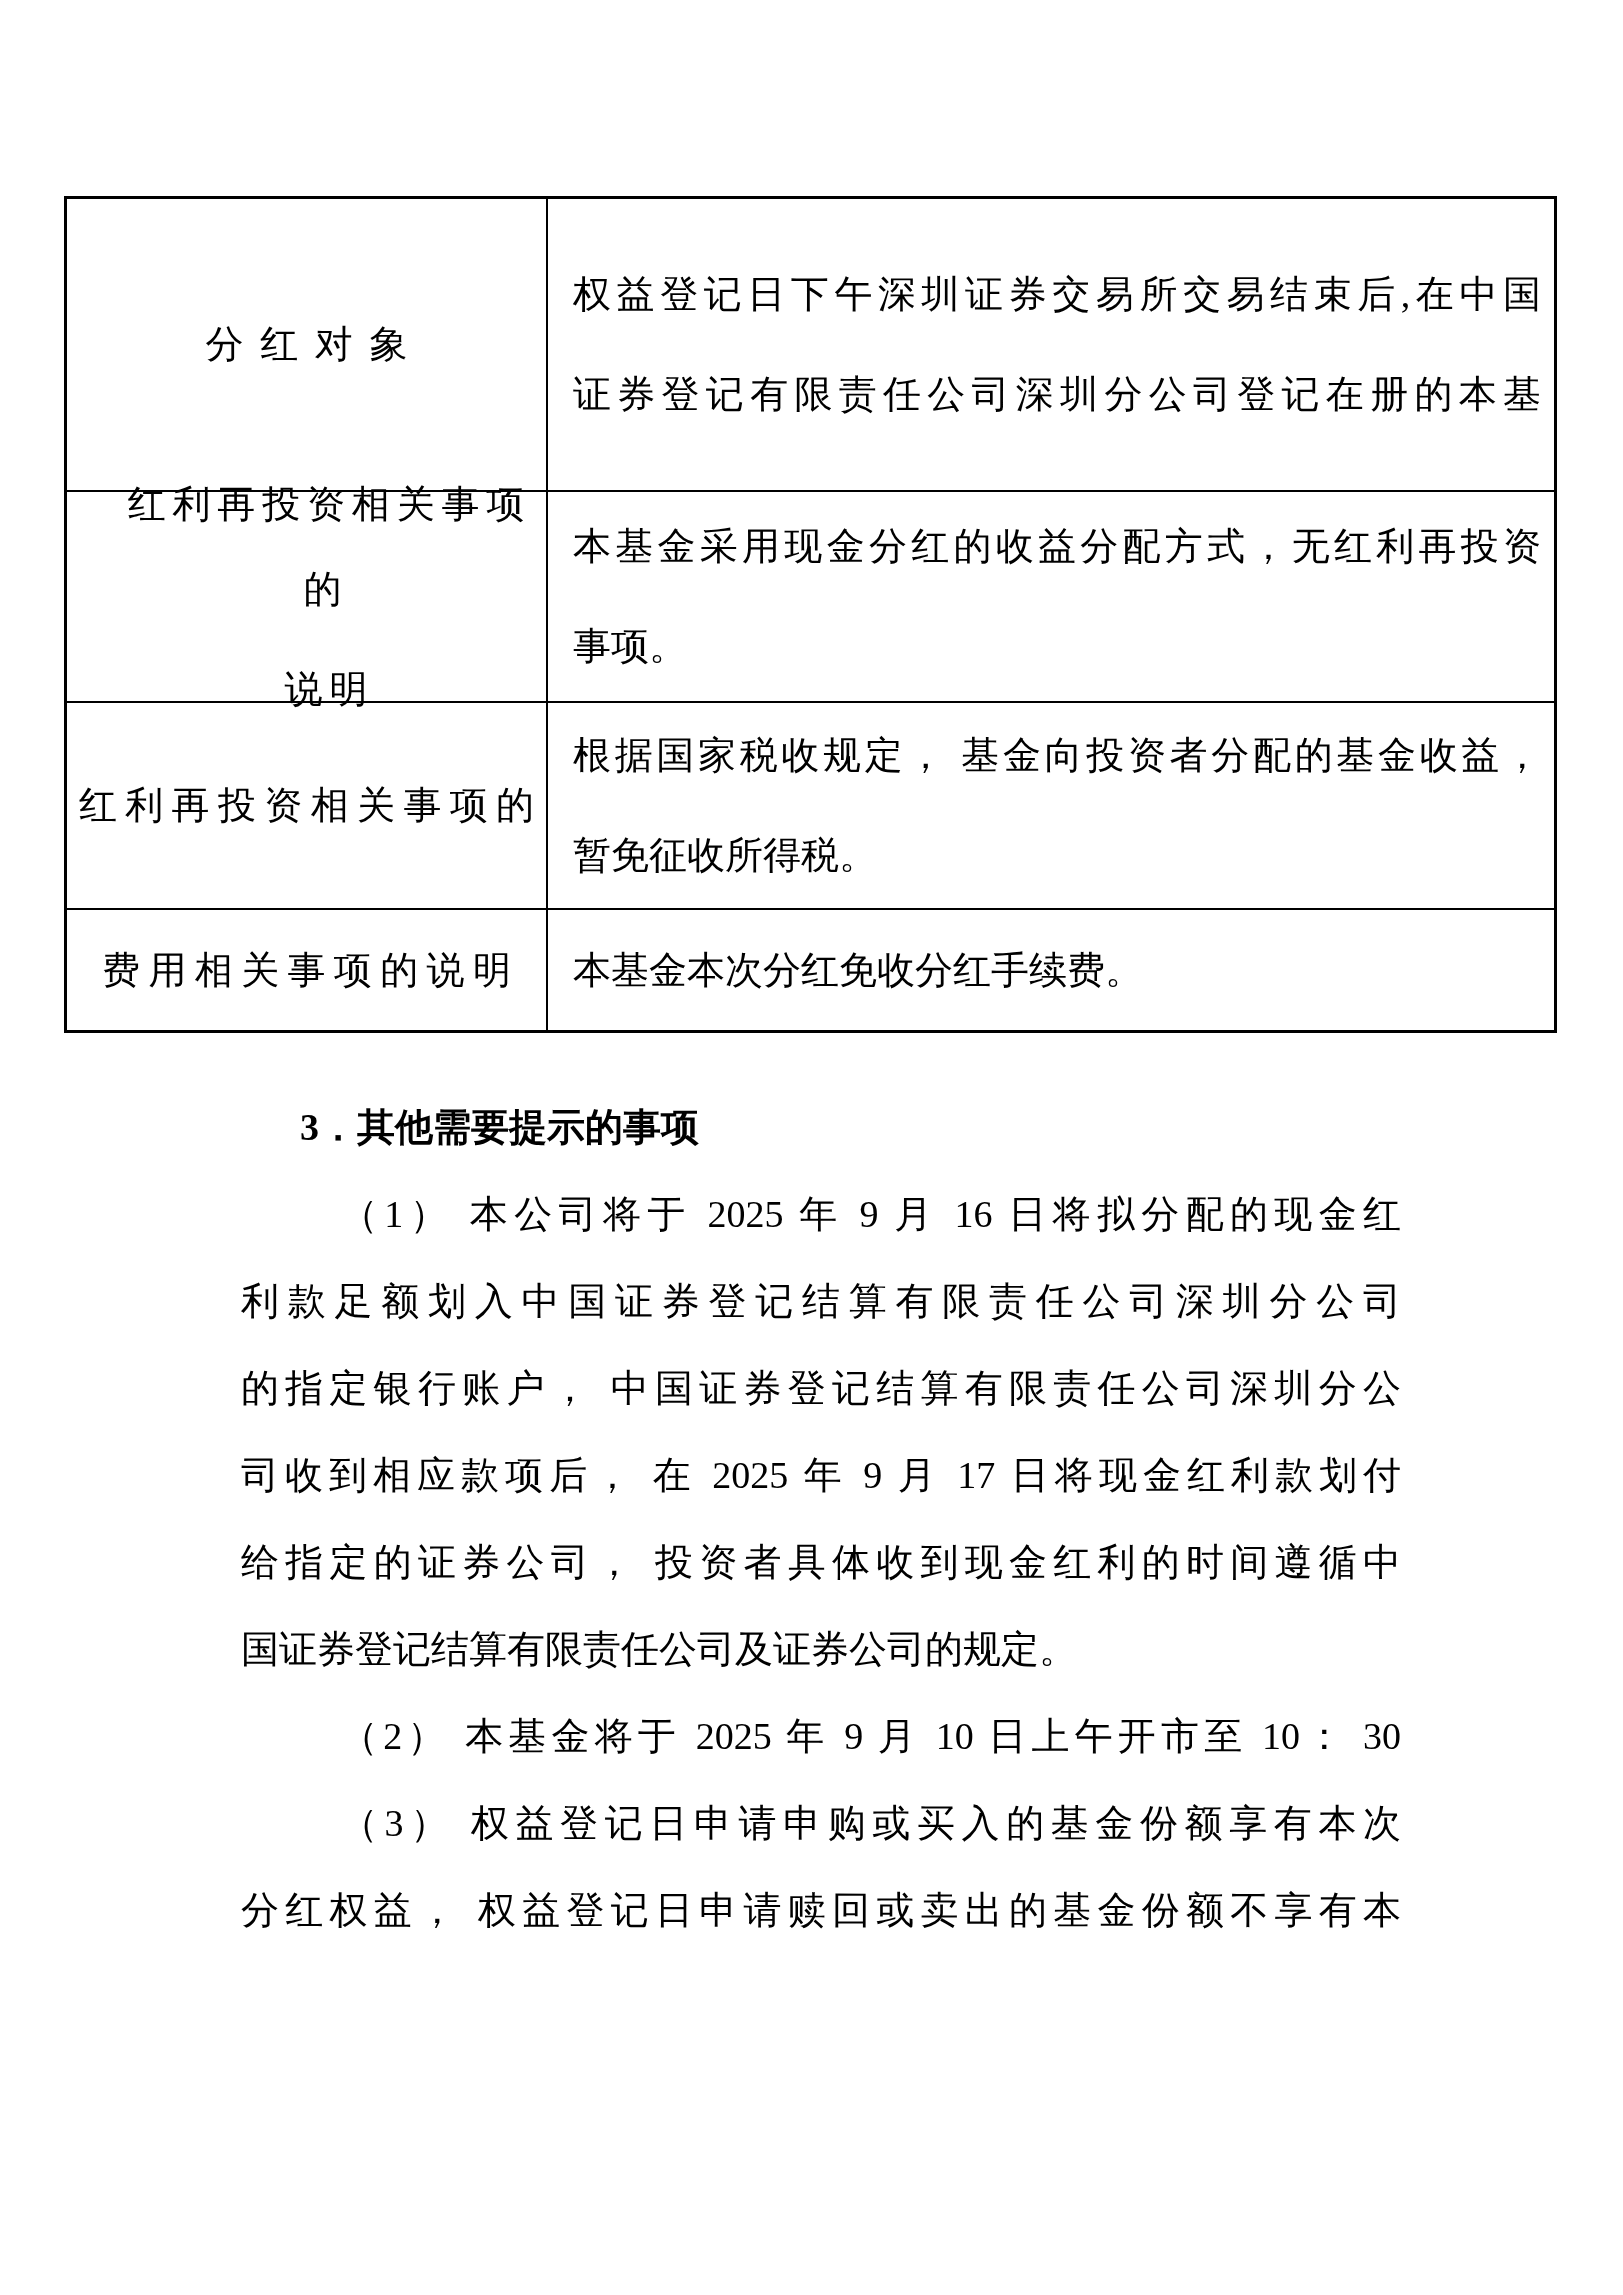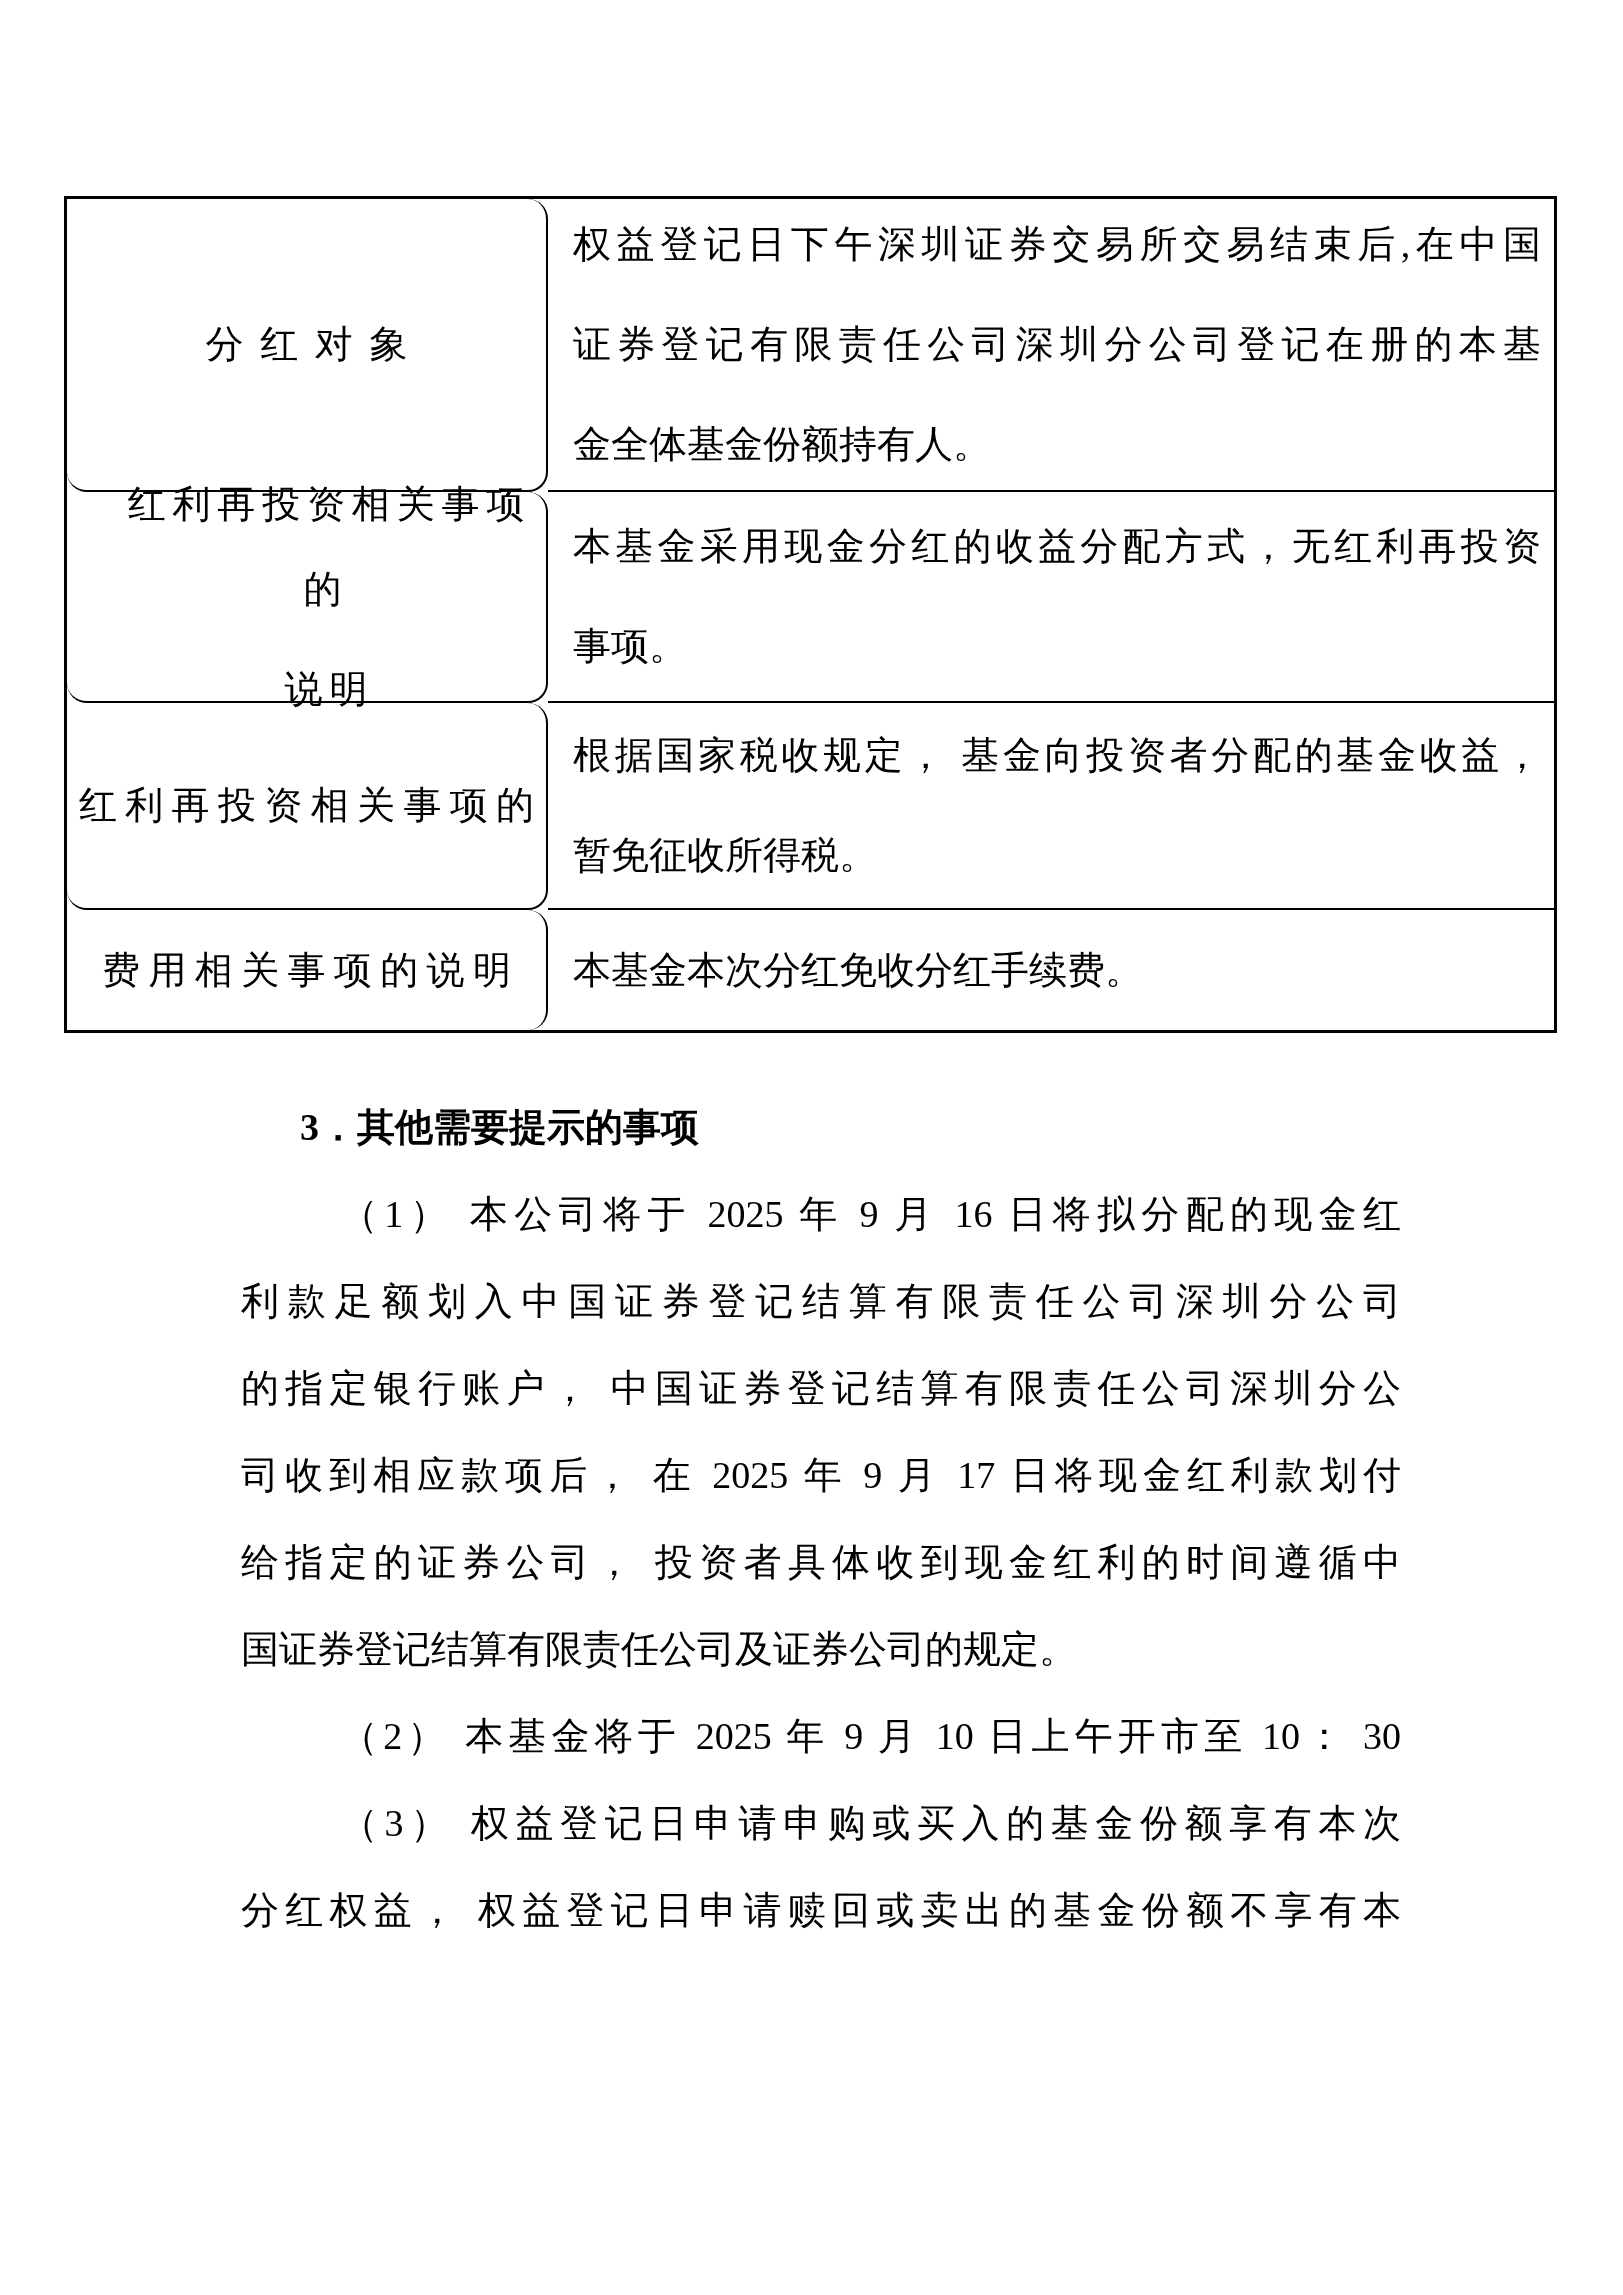--- a/index.html
+++ b/index.html
@@ -31,21 +31,20 @@
     display: flex;
     flex-direction: column;
     justify-content: center;
     font-size: 38px;
     gap: 15px;
   }
   .cell.lbl {
     border-right: 2px solid #000;
     align-items: center;
     text-align: center;
-    border-radius: 20px;
   }
   .cell.val { padding: 0 13px 0 25px; }
   .rb { border-bottom: 2.6px solid #000; }
   .tline { line-height: 85px; }
   .just { text-align: justify; text-align-last: justify; }
   .ls44 { letter-spacing: 0.44em; text-indent: 0.44em; }
   .ls18 { letter-spacing: 0.18em; text-indent: 0.18em; margin-left: 39px; }
   .ls22 { letter-spacing: 0.22em; text-indent: 0.22em; }
 
   
@@ -66,21 +65,20 @@
 <div class="page">
 
   <div class="dtable">
 
     <div class="cell lbl rb">
       <div class="tline ls44">分红对象</div>
     </div>
     <div class="cell val rb">
       <div class="tline just">权益登记日下午深圳证券交易所交易结束后,在中国</div>
       <div class="tline just">证券登记有限责任公司深圳分公司登记在册的本基</div>
-      <div class="tline">金全体基金份额持有人。</div>
     </div>
 
     <div class="cell lbl rb">
       <div class="tline ls18">红利再投资相关事项的</div>
       <div class="tline ls18">说明</div>
     </div>
     <div class="cell val rb">
       <div class="tline just">本基金采用现金分红的收益分配方式，无红利再投资</div>
       <div class="tline">事项。</div>
     </div>

